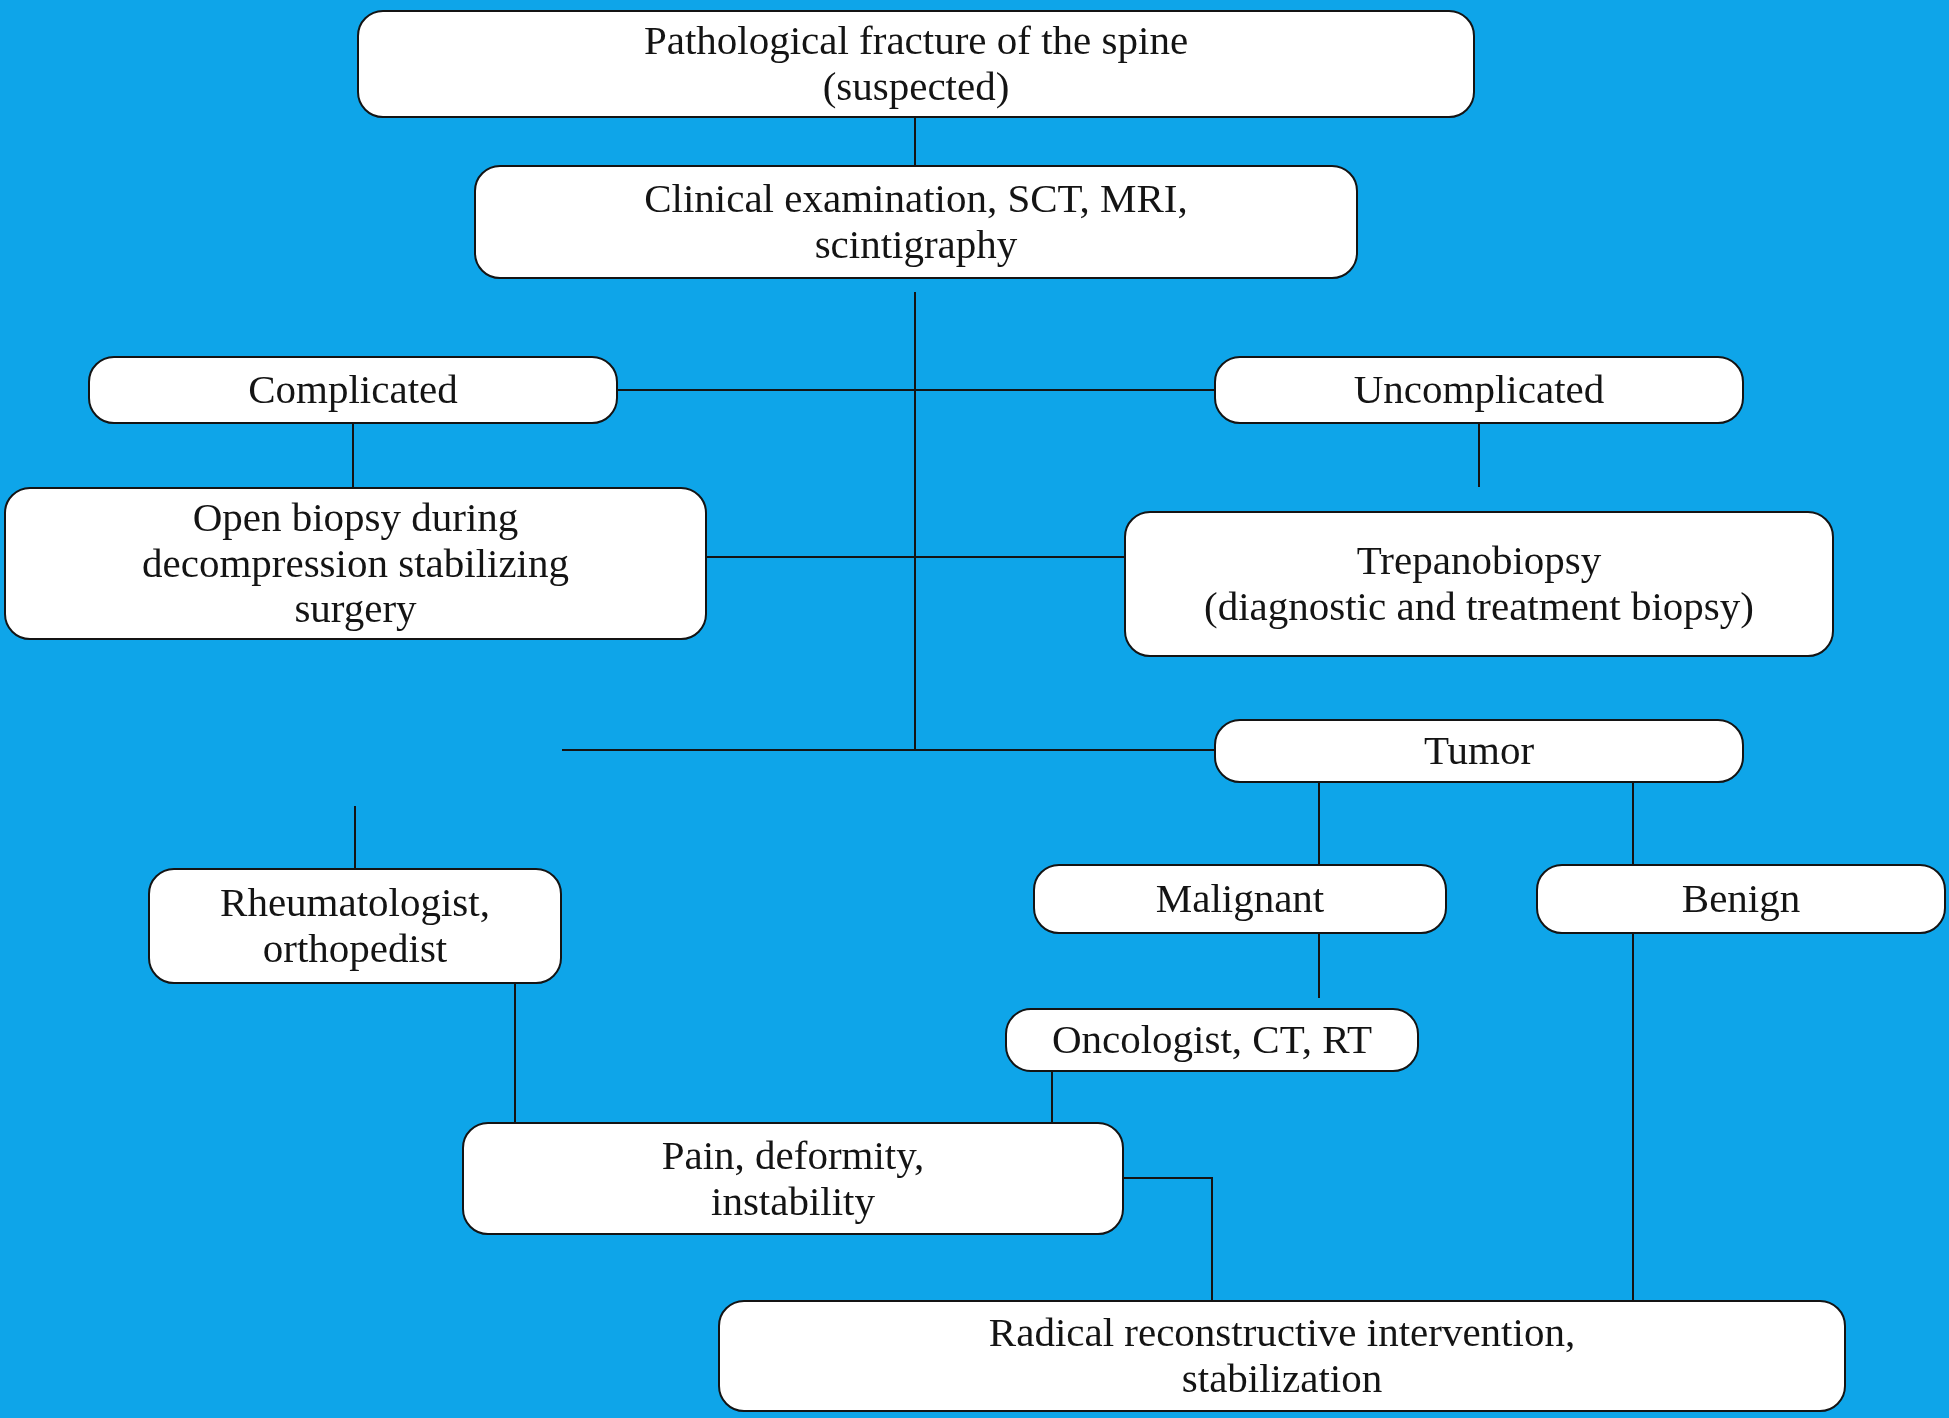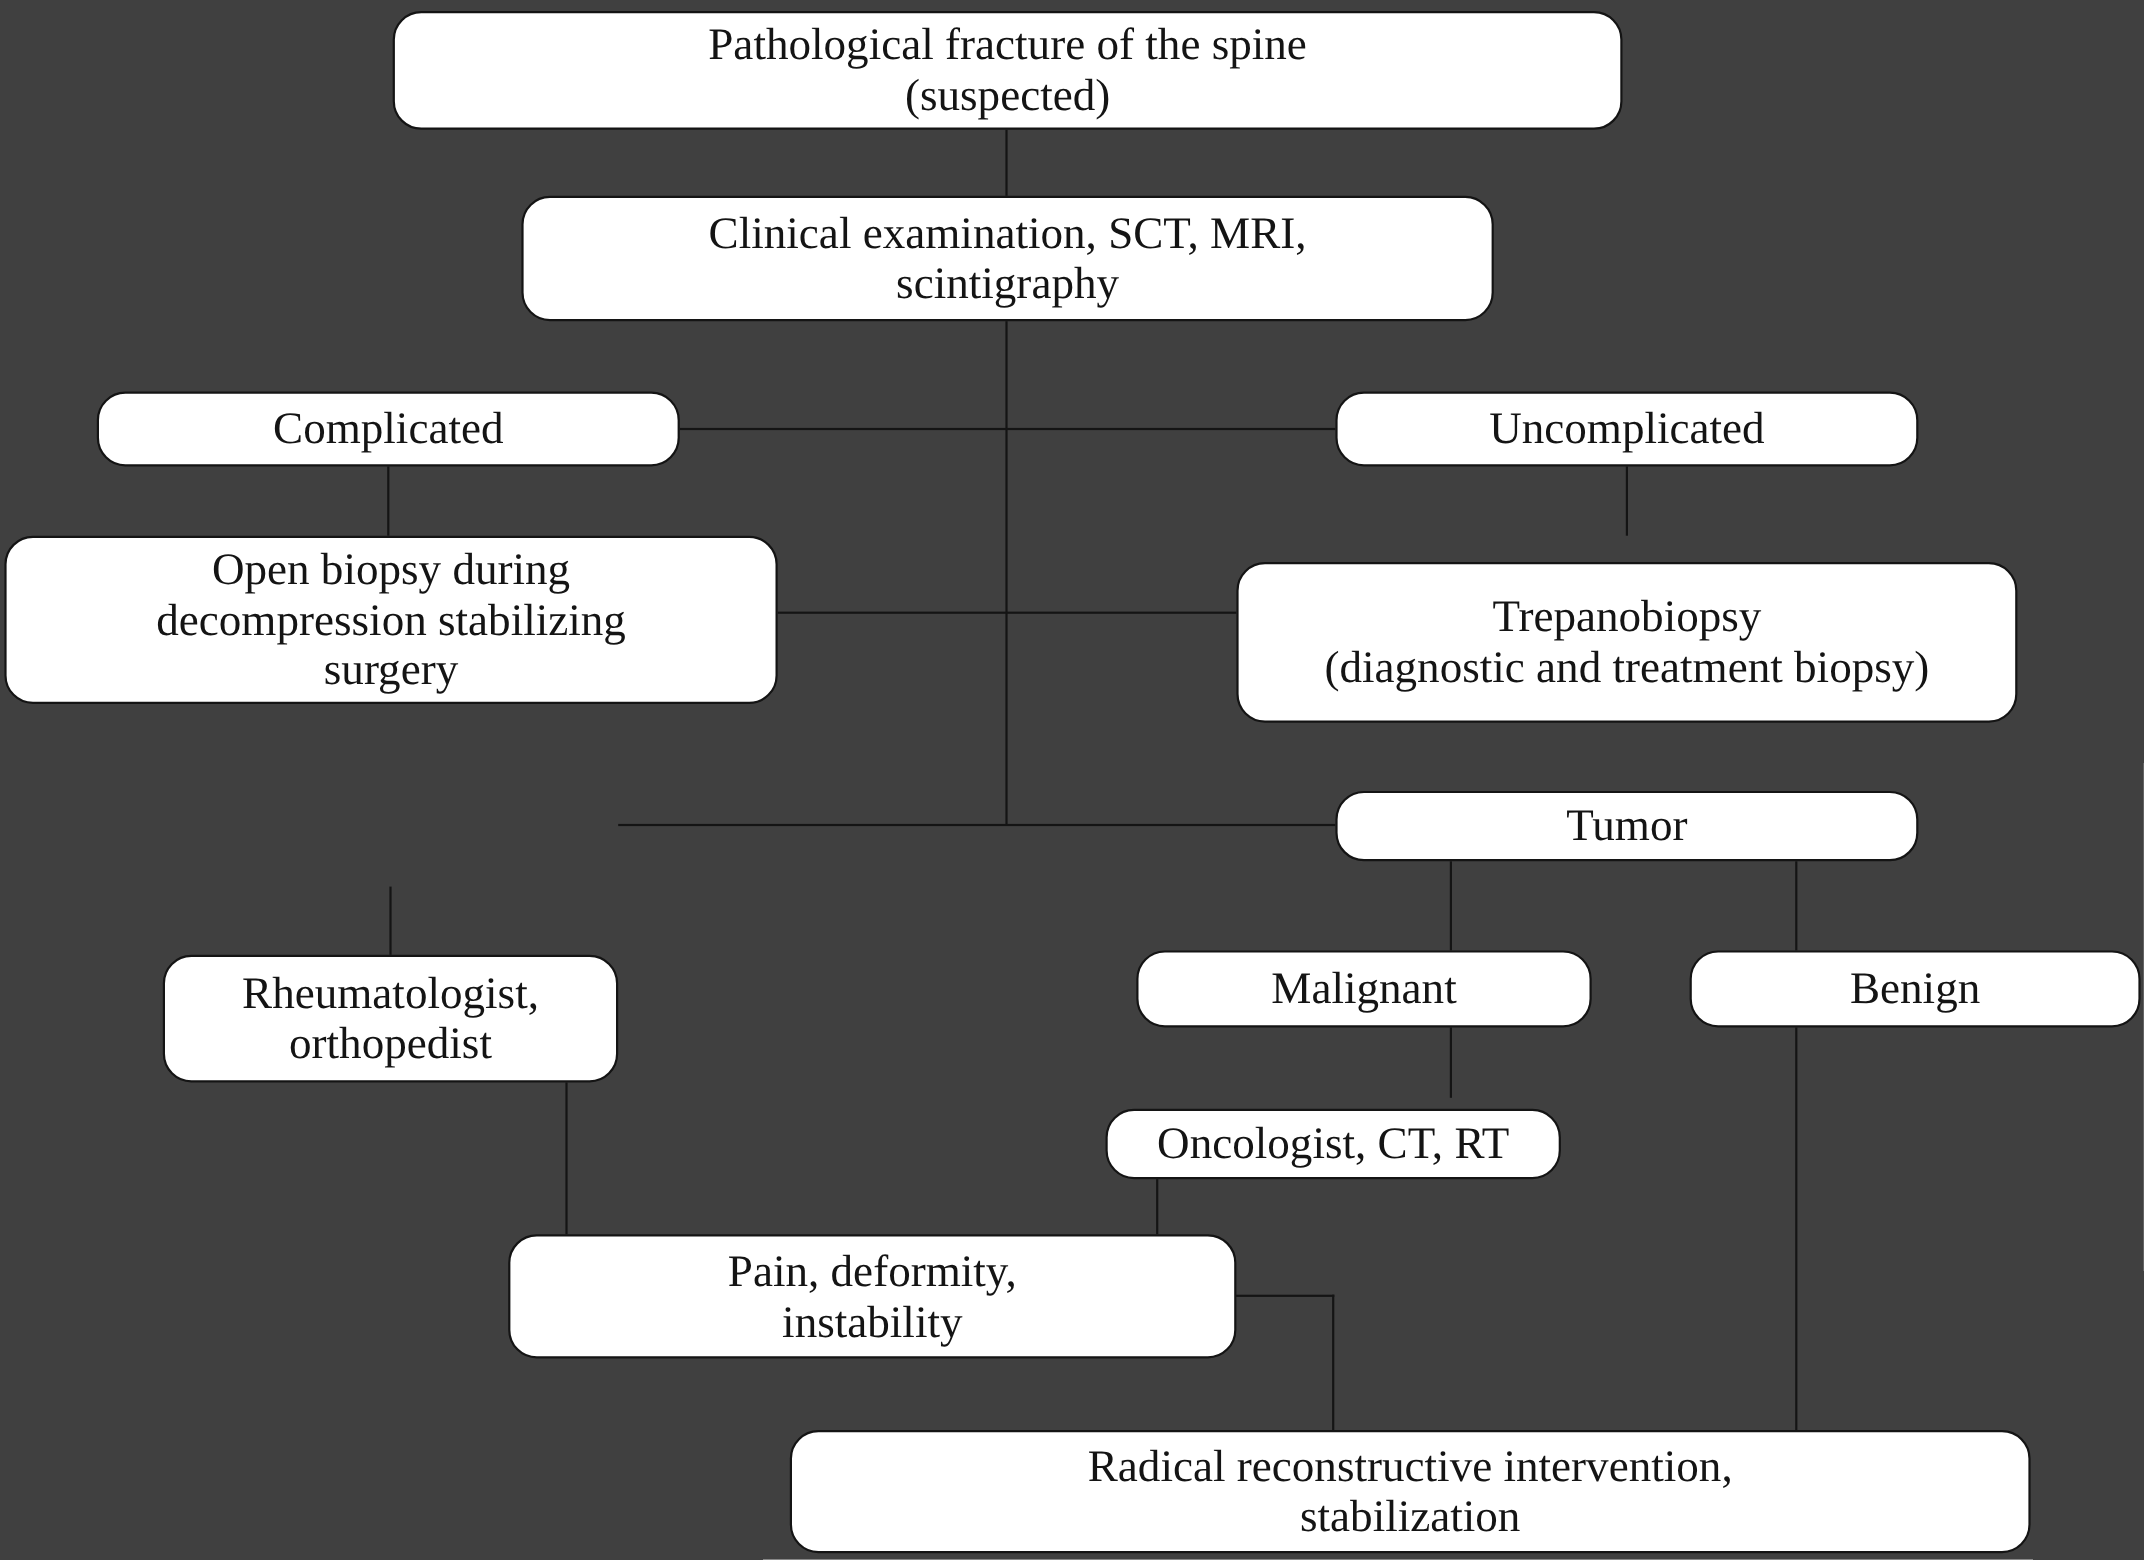--- a/index.html
+++ b/index.html
@@ -4,21 +4,21 @@
 <style>
   html, body {
     margin: 0;
     padding: 0;
     background: #ffffff;
   }
   .canvas {
     position: relative;
     width: 1949px;
     height: 1418px;
-    background: #404040;
+    background: #0ea5e9;
     font-family: "Liberation Serif", "DejaVu Serif", serif;
     color: #141414;
     overflow: hidden;
   }
   .node {
     position: absolute;
     box-sizing: border-box;
     border: 2px solid #141414;
     border-radius: 26px;
     background: #ffffff;
@@ -38,21 +38,21 @@
   .edge {
     position: absolute;
     background: #141414;
     z-index: 1;
   }
   .edge.v { width: 2px; }
   .edge.h { height: 2px; }
 
   
   #n-pathological   { left: 357px;  top: 10px;   width: 1118px; height: 108px; }
-  #n-clinical       { left: 474px;  top: 178px;  width: 884px;  height: 114px; }
+  #n-clinical       { left: 474px;  top: 165px;  width: 884px;  height: 114px; }
   #n-complicated    { left: 88px;   top: 356px;  width: 530px;  height: 68px;  }
   #n-uncomplicated  { left: 1214px; top: 356px;  width: 530px;  height: 68px;  }
   #n-open-biopsy    { left: 4px;    top: 487px;  width: 703px;  height: 153px; }
   #n-trepanobiopsy  { left: 1124px; top: 487px;  width: 710px;  height: 146px; margin-top: 24px; }
   #n-inflammation   { left: 148px;  top: 692px;  width: 414px;  height: 114px; }
   #n-tumor          { left: 1214px; top: 719px;  width: 530px;  height: 64px;  }
   #n-rheumatologist { left: 148px;  top: 868px;  width: 414px;  height: 116px; }
   #n-malignant      { left: 1005px; top: 864px;  width: 414px;  height: 70px; margin-left: 28px;  }
   #n-benign         { left: 1536px; top: 864px;  width: 410px;  height: 70px;  }
   #n-oncologist     { left: 1005px; top: 1008px;  width: 414px;  height: 64px; text-align: center;  }

